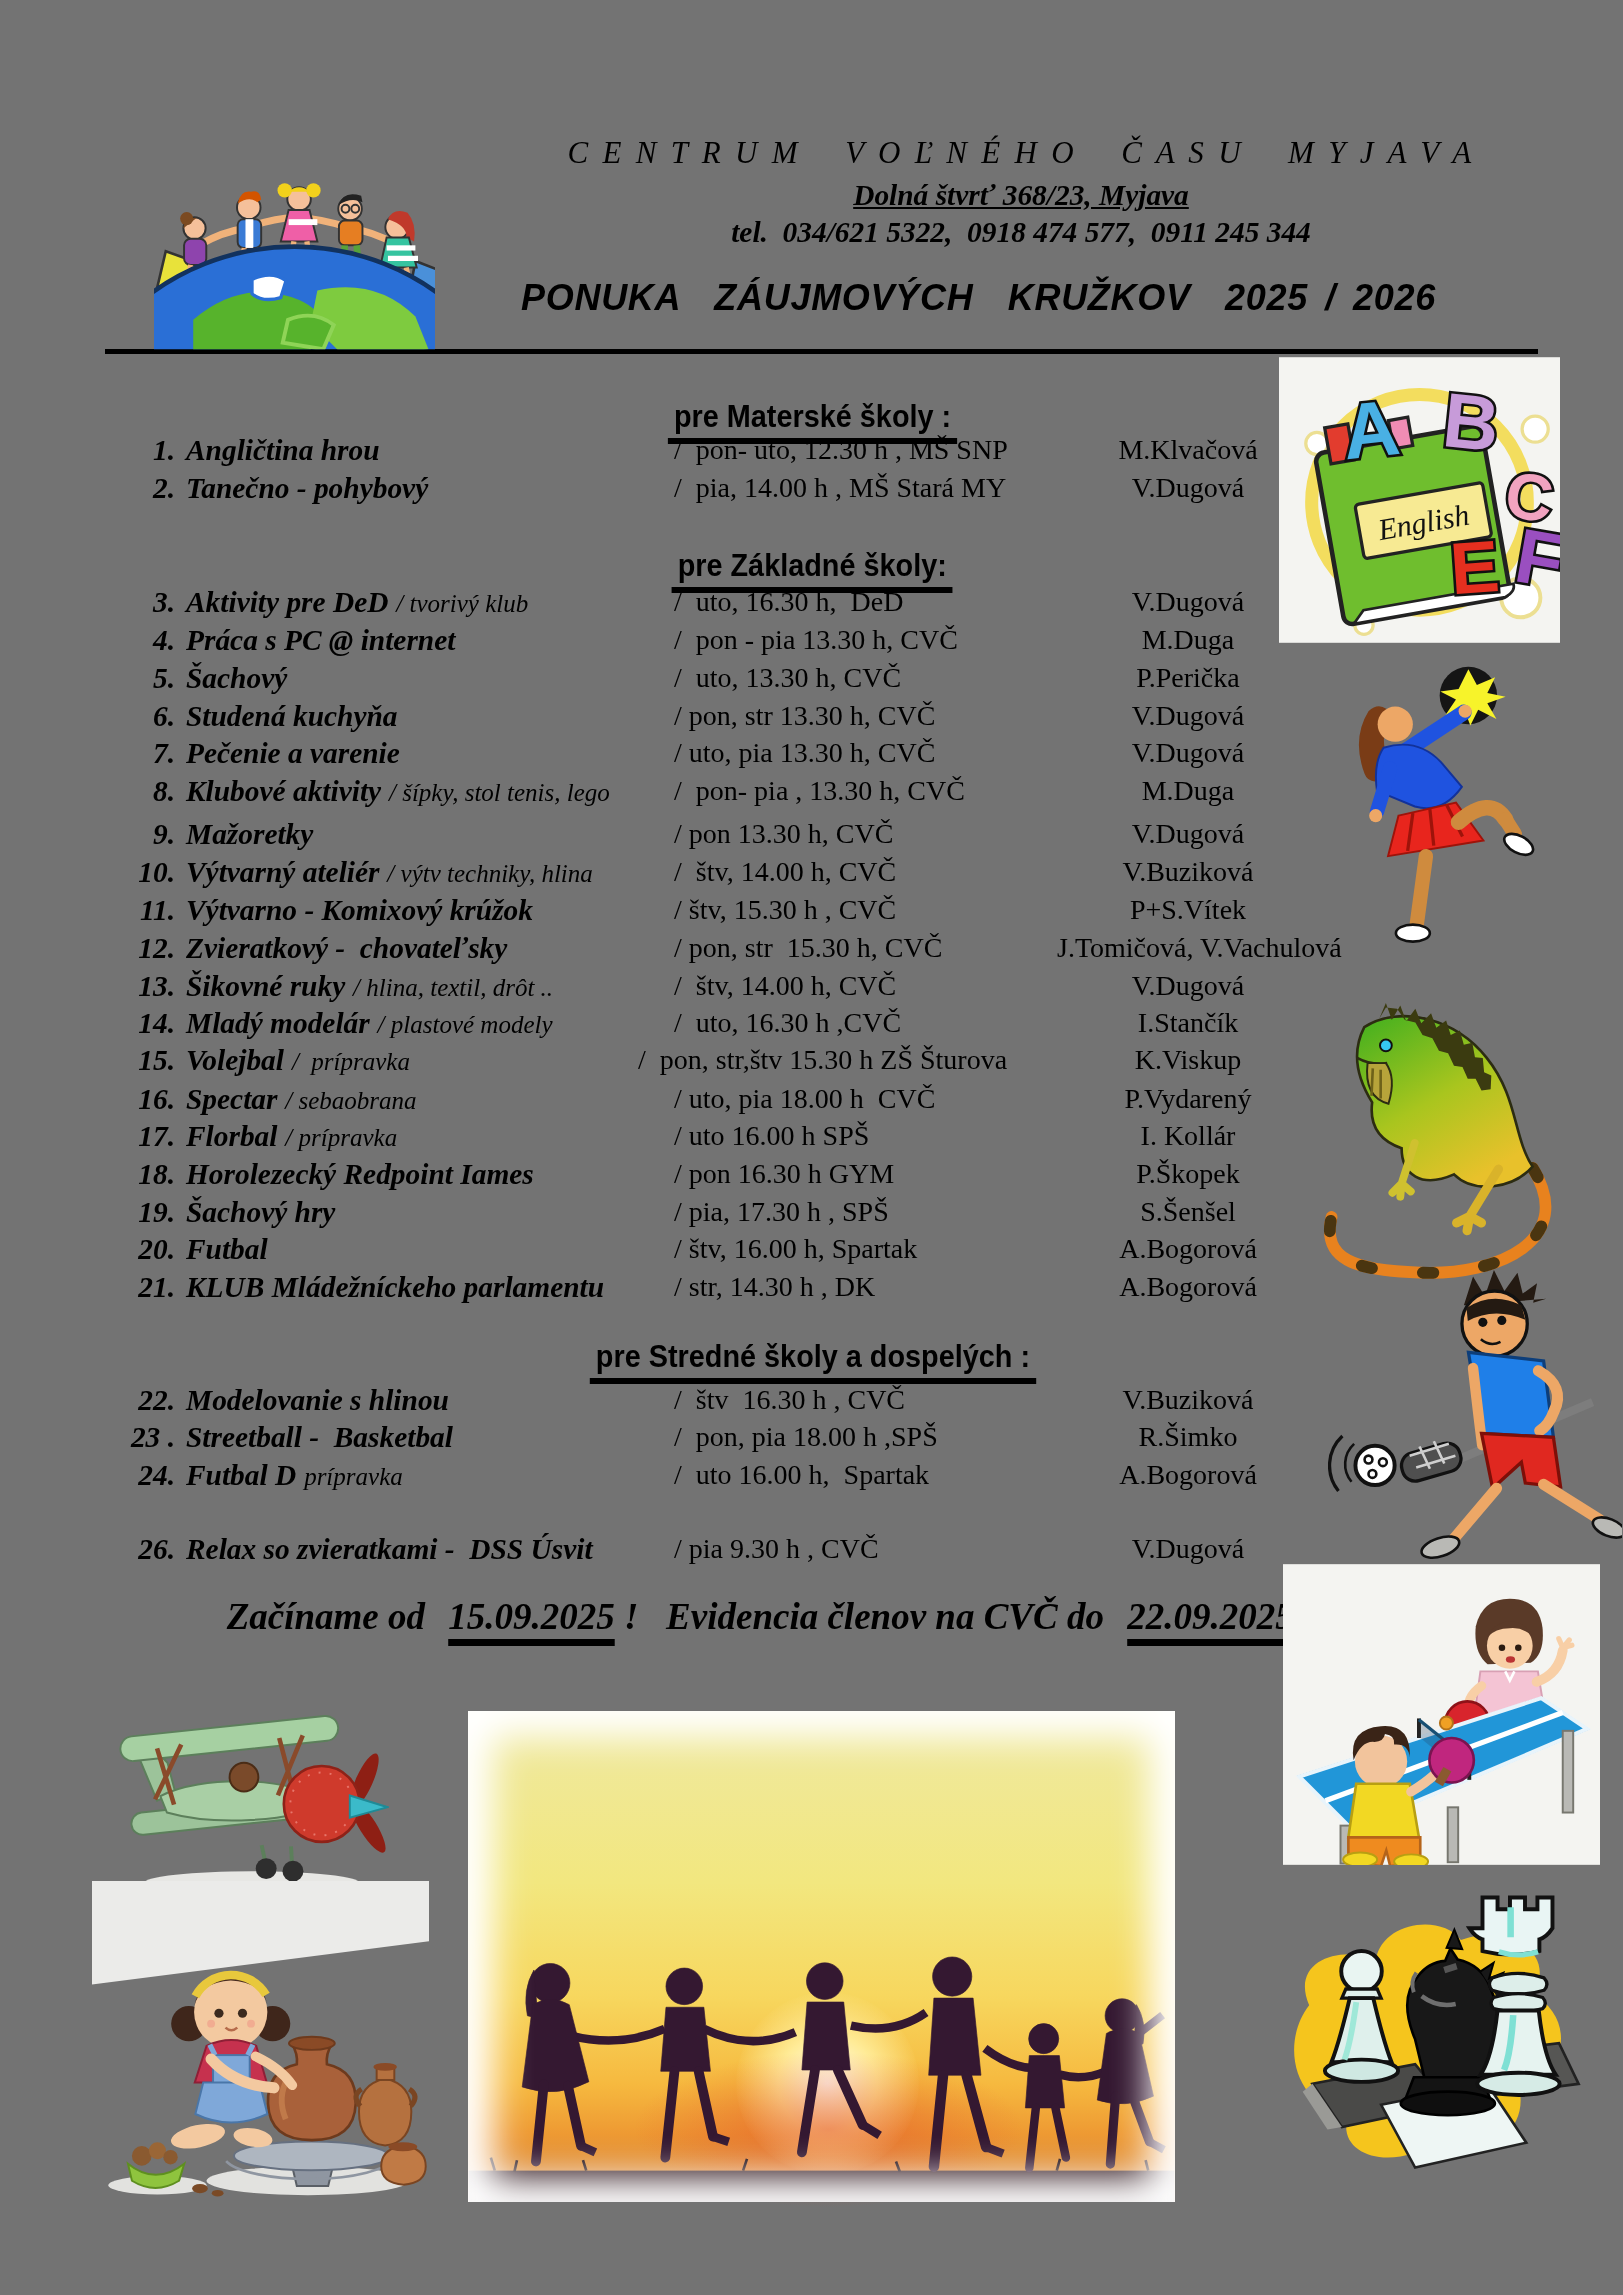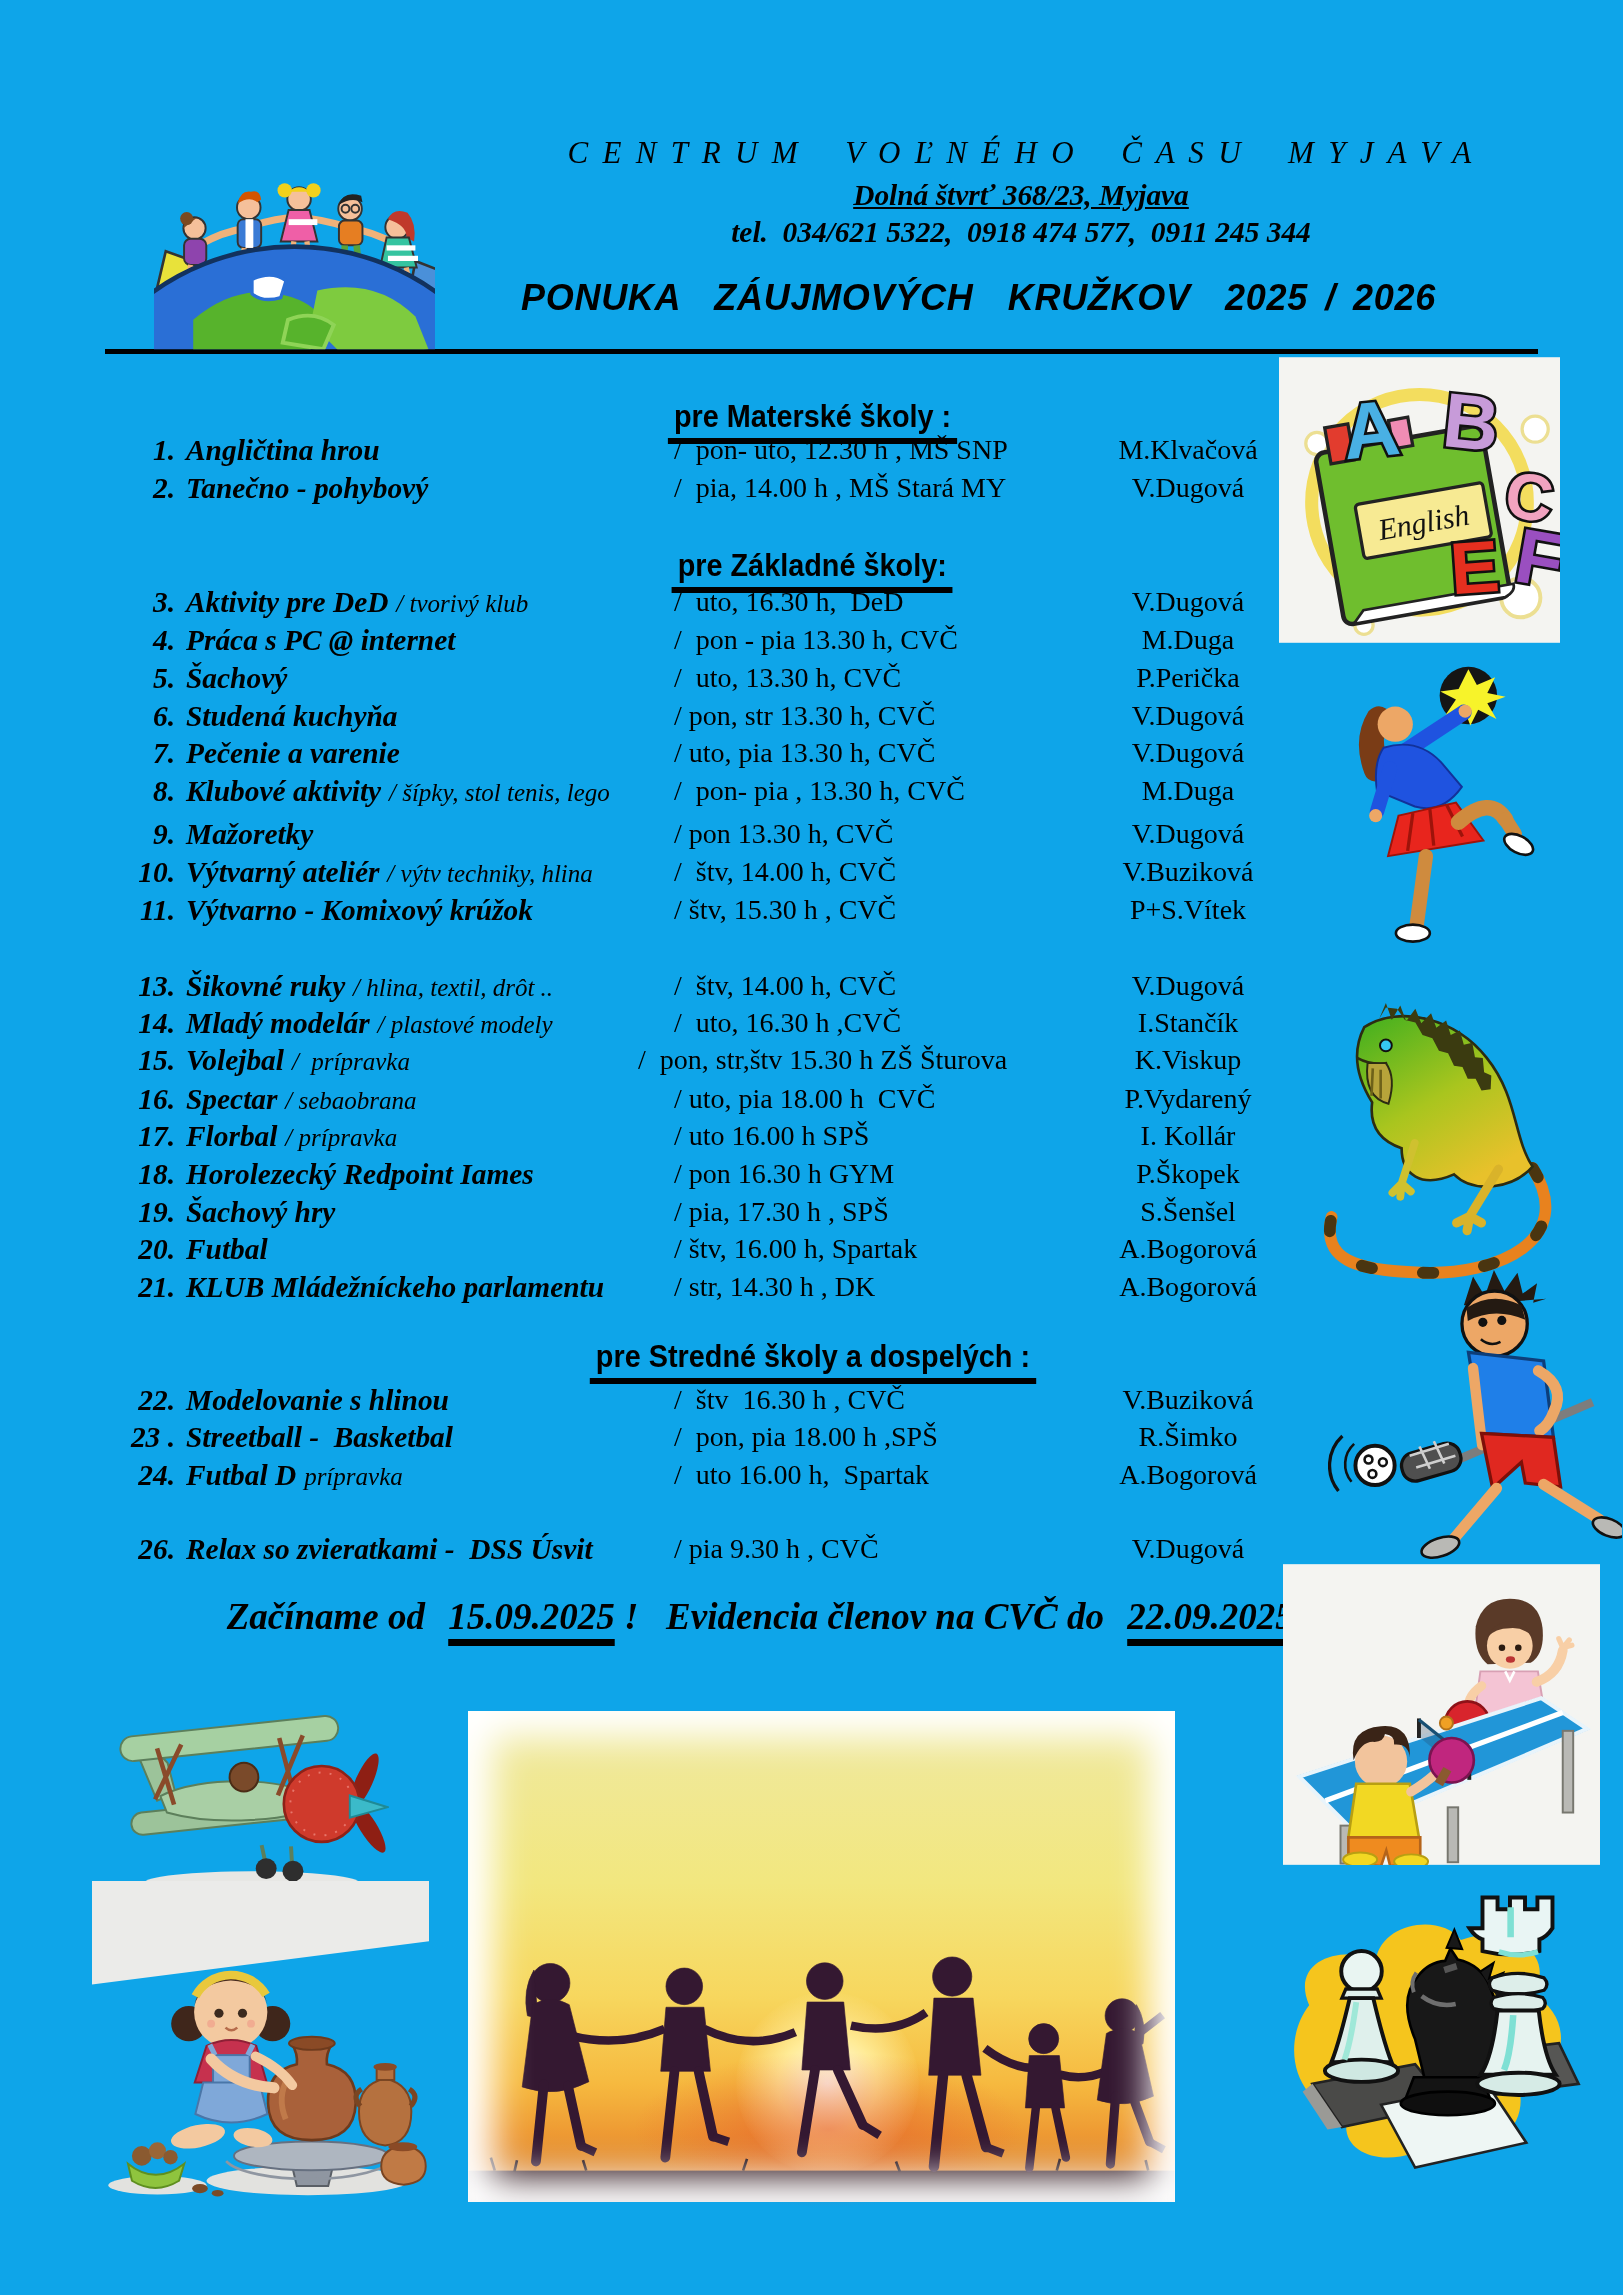--- a/index.html
+++ b/index.html
@@ -1,16 +1,16 @@
 <!DOCTYPE html>
 <html style="font-size:10.5px"><head>
 <meta charset="utf-8">
 <style>
   html,body{margin:0;padding:0;background:#888;}
-  #page{position:relative;width:1623px;height:2295px;background:#0ea5e9;overflow:hidden;
+  #page{position:relative;width:1623px;height:2295px;background:#737373;overflow:hidden;
         font-family:"Liberation Serif",serif;color:#000;}
   .abs{position:absolute;}
   .pre{white-space:pre;}
 
   
   .hdr1{left:432px;top:135px;width:1178px;text-align:center;font-style:italic;font-size:31px;
         letter-spacing:3.3px;font-weight:500;}
   .hdr2{left:432px;top:179px;width:1178px;text-align:center;font-style:italic;font-weight:bold;font-size:29.4px;text-decoration:underline;}
   .hdr3{left:432px;top:216px;width:1178px;text-align:center;font-style:italic;font-weight:bold;font-size:29.4px;}
   .doc-title{left:275px;top:277px;width:1407px;text-align:center;
@@ -195,20 +195,26 @@
     <span class="num">10.</span>
     <span class="nm"><b>Výtvarný ateliér</b><i class="note">/ výtv techniky, hlina</i></span>
     <span class="sched">/  štv, 14.00 h, CVČ</span>
     <span class="lect">V.Buziková</span>
   </div>
   <div class="abs row" style="top:894px">
     <span class="num">11.</span>
     <span class="nm"><b>Výtvarno - Komixový krúžok</b><i class="note"></i></span>
     <span class="sched">/ štv, 15.30 h , CVČ</span>
     <span class="lect">P+S.Vítek</span>
+  </div>
+  <div class="abs row" style="top:932px">
+    <span class="num">12.</span>
+    <span class="nm"><b>Zvieratkový -  chovateľsky</b><i class="note"></i></span>
+    <span class="sched">/ pon, str  15.30 h, CVČ</span>
+    <span class="lect">J.Tomičová, V.Vachulová</span>
   </div>
   <div class="abs row" style="top:970px">
     <span class="num">13.</span>
     <span class="nm"><b>Šikovné ruky</b><i class="note">/ hlina, textil, drôt ..</i></span>
     <span class="sched">/  štv, 14.00 h, CVČ</span>
     <span class="lect">V.Dugová</span>
   </div>
   <div class="abs row" style="top:1007px">
     <span class="num">14.</span>
     <span class="nm"><b>Mladý modelár</b><i class="note">/ plastové modely</i></span>

